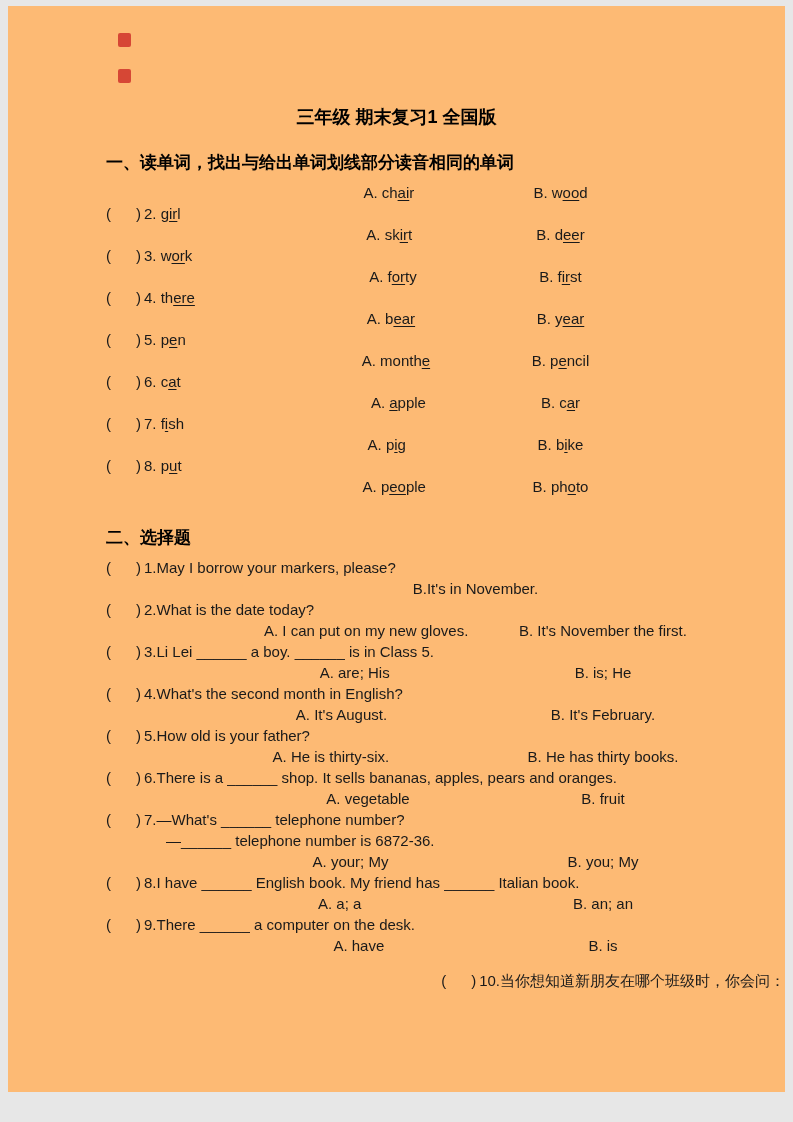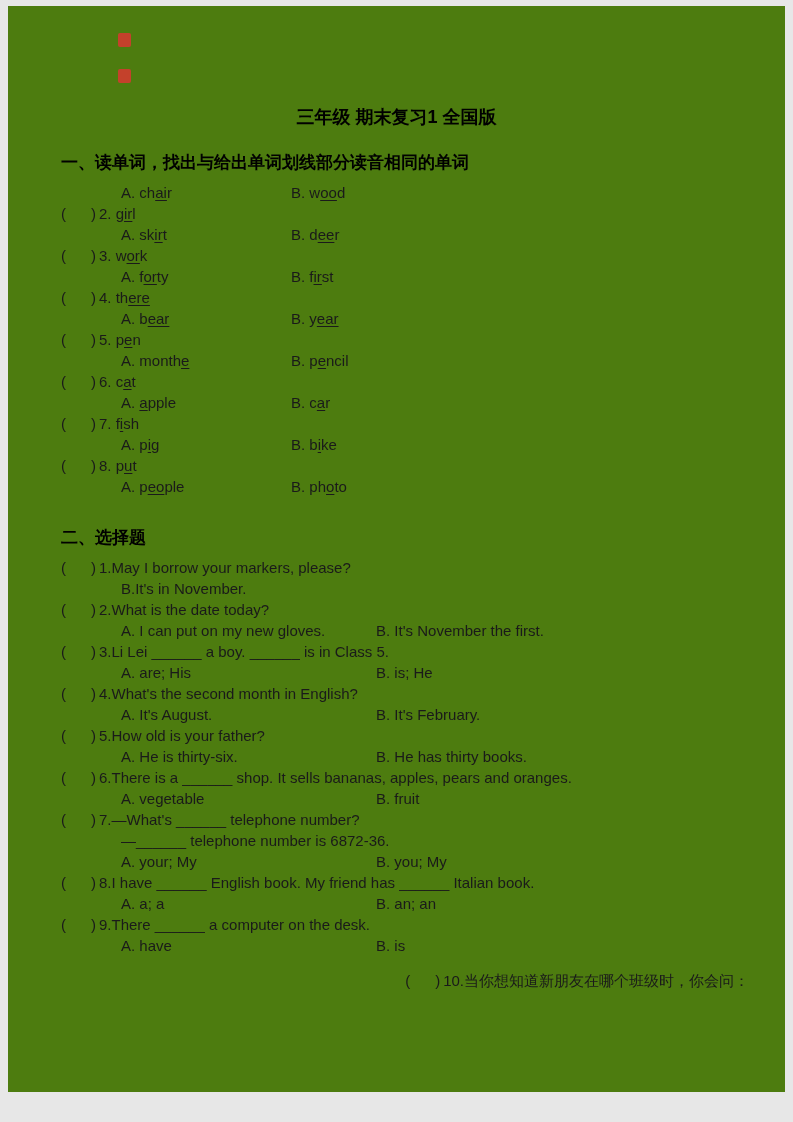--- a/index.html
+++ b/index.html
@@ -4,39 +4,39 @@
 <style>
   html,body{margin:0;padding:0;}
   body{
     width:793px;height:1122px;position:relative;overflow:hidden;
     background:#e7e7e7;
     font-family:"Liberation Sans","DejaVu Sans",sans-serif;
     color:#1a1a1a;
   }
   .page{
     position:absolute;left:8px;top:6px;right:8px;bottom:30px;
-    background:#4d7c0f;
+    background:#fdba74;
   }
   .wm{position:absolute;width:13px;height:14px;border-radius:2px;opacity:.9;}
   .wm1{left:110px;top:27px;}
   .wm2{left:110px;top:63px;}
   .title{
     margin:0;padding-top:98px;text-align:center;
     font-size:18px;line-height:26px;font-weight:bold;color:#000;
   }
-  .content{margin-left:53px;padding-right:36px;}
+  .content{margin-left:98px;}
   .heading{
     font-size:17px;line-height:22px;font-weight:bold;color:#000;
   }
   .h-s1{margin-top:22px;}
   .h-s2{margin-top:30px;}
   .qblock{margin-top:8px;}
   .line{font-size:15px;line-height:21px;height:21px;}
   .paren{white-space:pre;margin-right:3px;}
-  .opts{display:flex;padding-left:60px;}
+  .opts{display:flex;padding-left:60px;justify-content:center;}
   .s1opts .optA{width:170px;flex:0 0 170px;}
   .s2opts .optA{width:255px;flex:0 0 255px;}
   .cont{padding-left:60px;}
   .u{text-decoration:underline;text-underline-offset:2px;}
   .gap-top{margin-top:14px;text-align:right;}
 </style>
 </head>
 <body>
 
 <div class="page">

